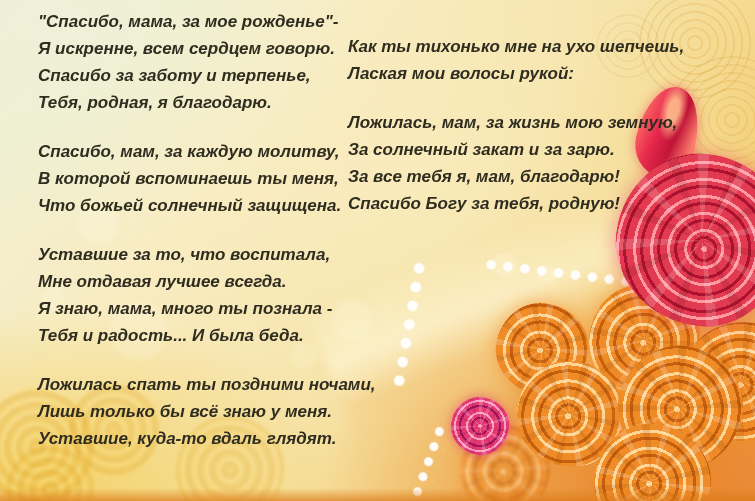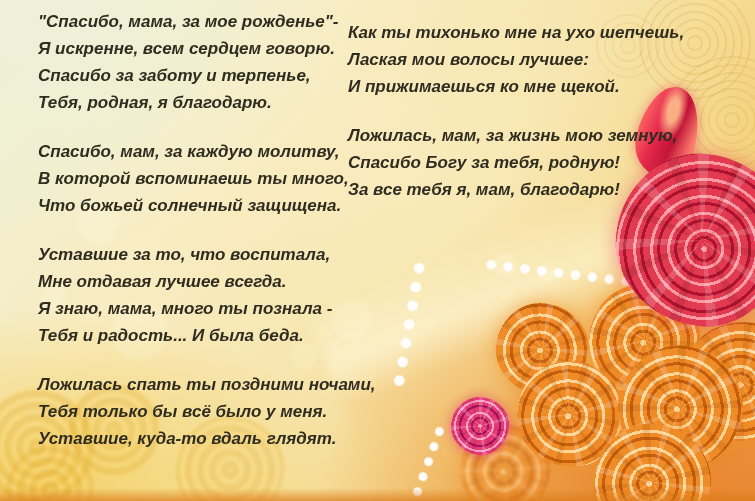--- a/index.html
+++ b/index.html
@@ -58,21 +58,21 @@
     border-radius:50% 50% 45% 55% / 62% 62% 38% 38%;
     box-shadow:0 0 10px 2px rgba(226,58,80,.35);
   }
   .bokeh{position:absolute;border-radius:50%;background:radial-gradient(circle, rgba(255,250,225,.55) 0 58%, rgba(255,250,225,0) 72%);filter:blur(1px);}
   .pearls{position:absolute;background-image:radial-gradient(circle at 50% 50%, rgba(255,255,255,.95) 0 35%, rgba(255,255,255,0) 46%);}
   .band{position:absolute;left:320px;top:235px;width:380px;height:150px;transform:rotate(-22deg);filter:blur(5px);opacity:.75;
     background:linear-gradient(to bottom, rgba(255,250,225,0), rgba(255,250,225,.7) 40%, rgba(244,196,120,.4) 70%, rgba(255,250,225,0));}
 
   .col{position:absolute;z-index:5;color:var(--text-color);font-style:italic;font-weight:bold;font-size:17px;line-height:27px;}
   .col-left{left:38px;top:8px;}
-  .col-right{left:348px;top:19px;}
+  .col-right{left:348px;top:33px;}
   .stanza{margin-bottom:22px;}
   .line{white-space:nowrap;}
 </style>
 </head>
 <body>
 
 <div class="card">
 
   <div class="wash wash-pale"></div>
   <div class="wash wash-mid"></div>
@@ -120,42 +120,42 @@
 
   <div class="col col-left">
     <div class="stanza">
       <div class="line">"Спасибо, мама, за мое рожденье"-</div>
       <div class="line">Я искренне, всем сердцем говорю.</div>
       <div class="line">Спасибо за заботу и терпенье,</div>
       <div class="line">Тебя, родная, я благодарю.</div>
     </div>
     <div class="stanza">
       <div class="line">Спасибо, мам, за каждую молитву,</div>
-      <div class="line">В которой вспоминаешь ты много,</div>
+      <div class="line">В которой вспоминаешь ты меня,</div>
       <div class="line">Что божьей солнечный защищена.</div>
     </div>
     <div class="stanza">
       <div class="line">Уставшие за то, что воспитала,</div>
       <div class="line">Мне отдавая лучшее всегда.</div>
       <div class="line">Я знаю, мама, много ты познала -</div>
       <div class="line">Тебя и радость... И была беда.</div>
     </div>
     <div class="stanza">
       <div class="line">Ложилась спать ты поздними ночами,</div>
-      <div class="line">Тебя только бы всё было у меня.</div>
+      <div class="line">Лишь только бы всё знаю у меня.</div>
       <div class="line">Уставшие, куда-то вдаль глядят.</div>
     </div>
   </div>
 
   <div class="col col-right">
     <div class="stanza">
       <div class="line">Как ты тихонько мне на ухо шепчешь,</div>
-      <div class="line">Лаская мои волосы лучшее:</div>
-      <div class="line">И прижимаешься ко мне щекой.</div>
+      <div class="line">Лаская мои волосы рукой:</div>
     </div>
     <div class="stanza">
       <div class="line">Ложилась, мам, за жизнь мою земную,</div>
+      <div class="line">За солнечный закат и за зарю.</div>
+      <div class="line">За все тебя я, мам, благодарю!</div>
       <div class="line">Спасибо Богу за тебя, родную!</div>
-      <div class="line">За все тебя я, мам, благодарю!</div>
     </div>
   </div>
 
 </div>
 
 </body></html>

